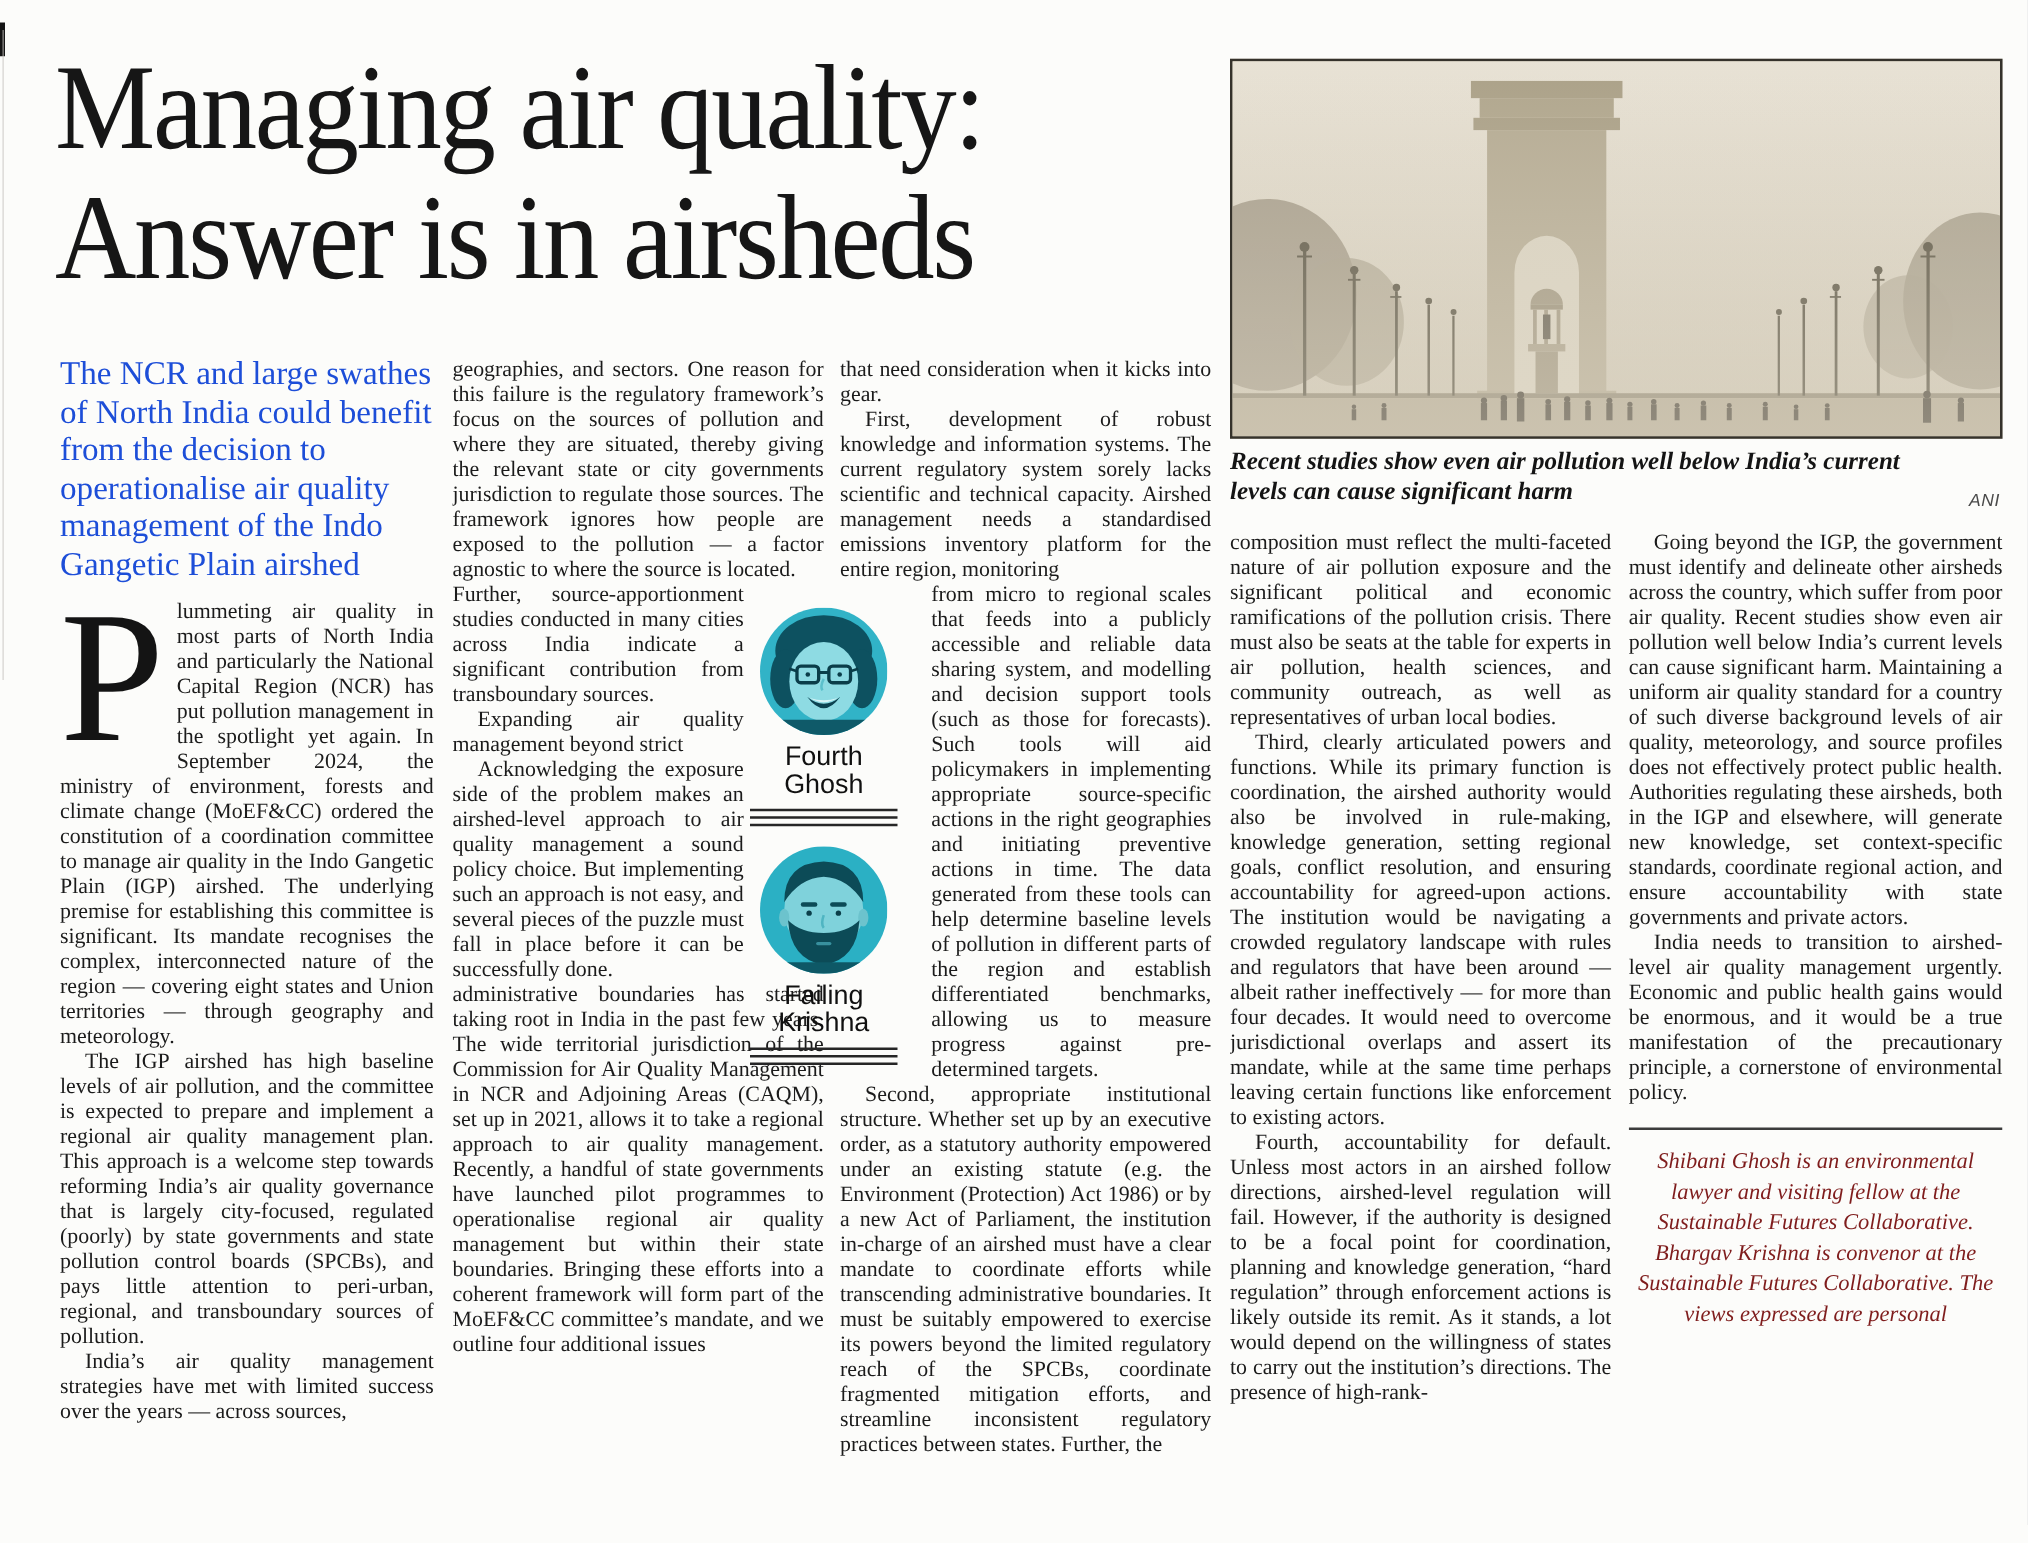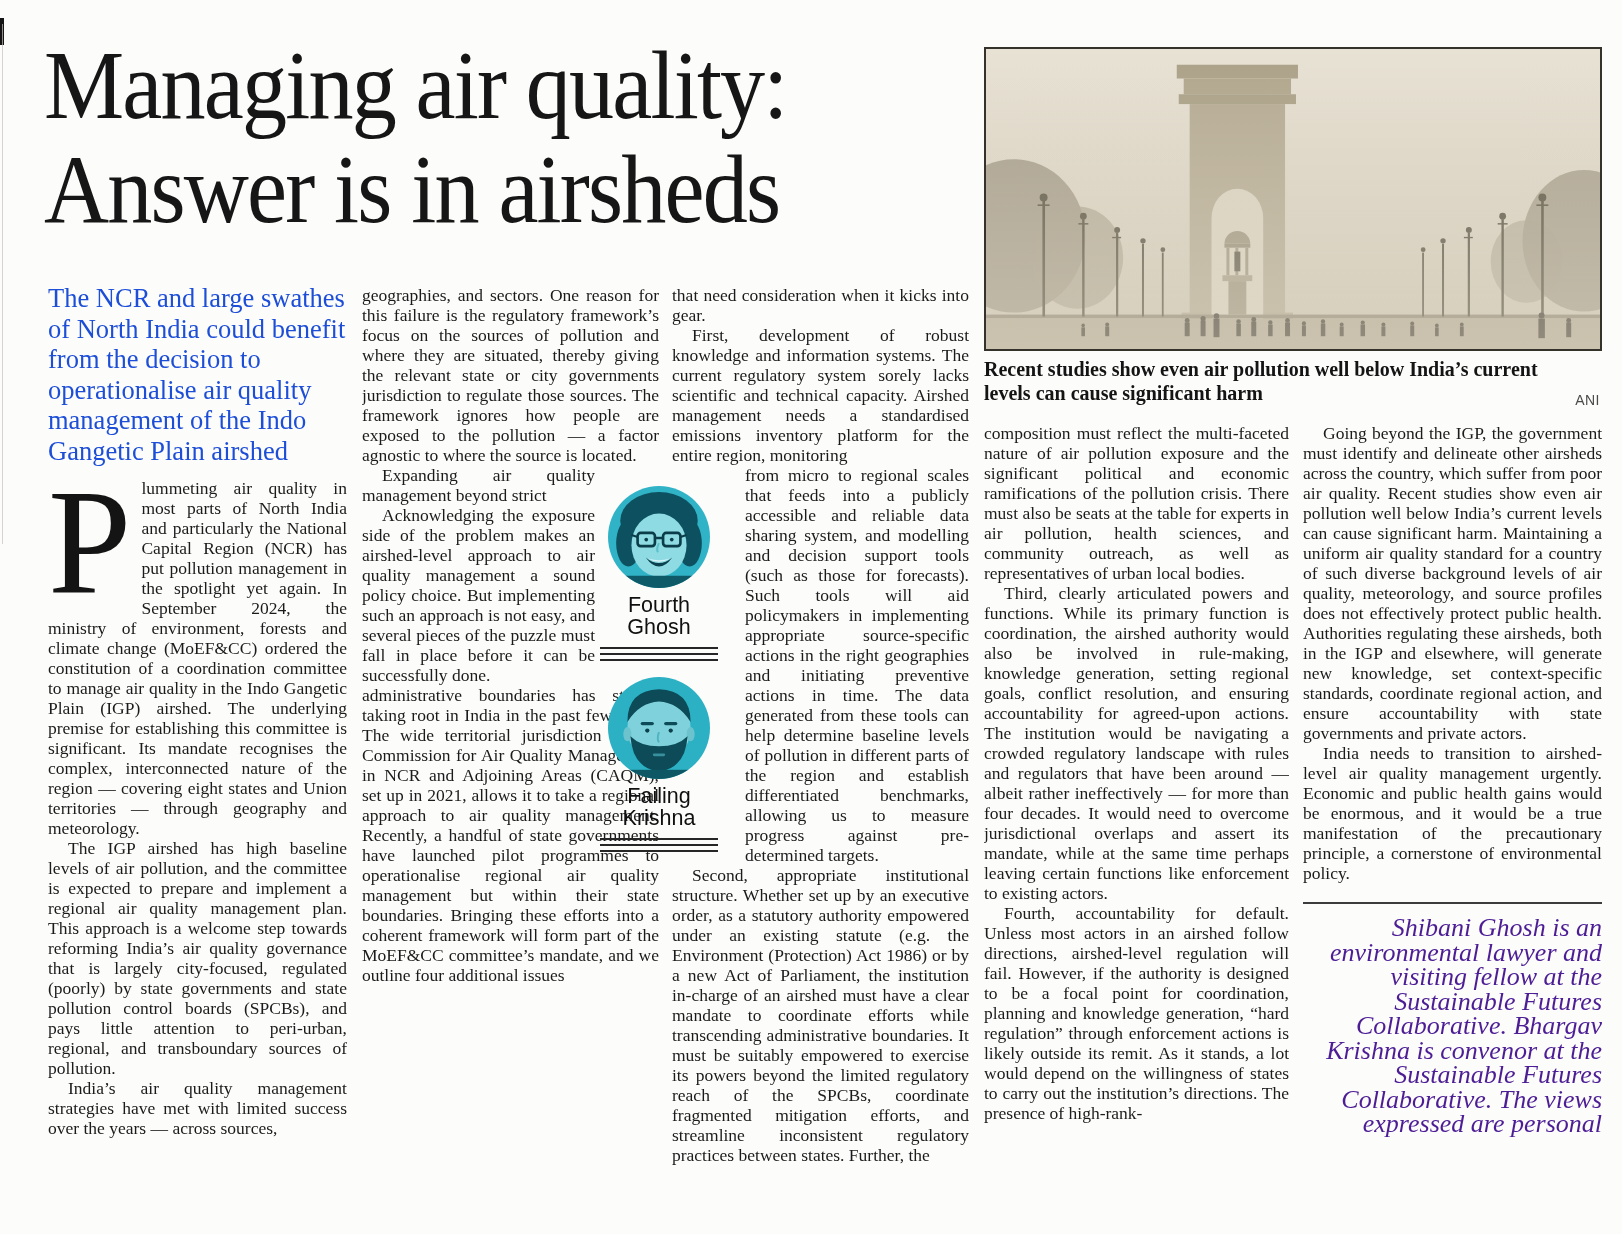--- a/index.html
+++ b/index.html
@@ -29,40 +29,40 @@
   .narrow2{width:233px;}
   .narrow3{width:224px;margin-left:73px;}
 
   .standfirst{margin:0 0 12px 0;font-size:26.5px;line-height:30.5px;color:#1d4ed8;text-align:left;}
   .dropcap{float:left;font-size:150px;line-height:112px;margin:8px 10px 2px 0;color:#141414;}
 
   
   .photo{position:absolute;left:984px;top:47px;width:618px;height:304px;margin:0;
          border:2px solid #35322b;box-sizing:border-box;background:#d9d2c1;}
   .photo svg{display:block;width:100%;height:100%;}
-  .caption-wrap{position:absolute;left:984px;top:358px;width:618px;height:52px;}
+  .caption-wrap{position:absolute;left:984px;top:358px;width:618px;height:52px;font-style:italic;}
   .caption{margin:0;font-weight:bold;font-size:20px;line-height:23.5px;color:#141414;width:585px;}
   .photo-credit{position:absolute;right:2px;bottom:2px;font-family:"Liberation Sans",sans-serif;
                 font-size:14px;color:#4a4a4a;letter-spacing:.5px;}
 
   
   .authors{position:absolute;left:600px;top:486px;width:118px;text-align:center;
            font-family:"Liberation Sans",sans-serif;}
   .a-photo{width:102px;height:102px;border-radius:50%;overflow:hidden;margin:0 auto;}
   .a-photo svg{display:block;width:100%;height:100%;}
   .a-name{font-size:21.5px;line-height:22px;margin-top:6px;color:#101010;}
   .trule{margin-top:9px;}
   .trule i{display:block;height:2px;background:#262626;margin-bottom:4px;}
   .trule i:last-child{margin-bottom:0;}
   .gap{height:16px;}
 
   
   .credit-rule{height:2px;background:#3c3c3c;margin-top:19px;}
-  .credit-text{margin:12px 0 0 0;font-style:italic;font-size:26px;line-height:24.5px;
-               text-align:right;color:#4c1d95;}
+  .credit-text{margin:12px 0 0 0;font-style:italic;font-size:18px;line-height:24.5px;
+               text-align:center;color:#7f1d1d;}
 </style>
 </head>
 <body>
 
 <div id="page">
 
   <div class="edge-dark"></div>
   <div class="edge-line"></div>
 
   <h1 class="headline">
@@ -196,20 +196,21 @@
       <p class="bp ind">The IGP airshed has high baseline levels of air pollution, and the committee is expected to prepare and implement a regional air quality management plan. This approach is a welcome step towards reforming India’s air quality governance that is largely city-focused, regulated (poorly) by state governments and state pollution control boards (SPCBs), and pays little attention to peri-urban, regional, and transboundary sources of pollution.</p>
         <p class="bp ind">India’s air quality management strategies have met with limited success over the years — across sources,</p>
     </div>
   </div>
 
   <div class="col" id="col2">
     <div>
       <p class="bp">geographies, and sectors. One reason for this failure is the regulatory framework’s focus on the sources of pollution and where they are situated, thereby giving the relevant state or city governments jurisdiction to regulate those sources. The framework ignores how people are exposed to the pollution — a factor agnostic to where the source is located.</p>
     </div>
     <div class="narrow2">
+      <p class="bp">Further, source-apportionment studies conducted in many cities across India indicate a significant contribution from transboundary sources.</p>
         <p class="bp ind">Expanding air quality management beyond strict</p>
         <p class="bp ind">Acknowledging the exposure side of the problem makes an airshed-level approach to air quality management a sound policy choice. But implementing such an approach is not easy, and several pieces of the puzzle must fall in place before it can be successfully done.</p>
     </div>
     <div>
       <p class="bp">administrative boundaries has started taking root in India in the past few years. The wide territorial jurisdiction of the Commission for Air Quality Management in NCR and Adjoining Areas (CAQM), set up in 2021, allows it to take a regional approach to air quality management. Recently, a handful of state governments have launched pilot programmes to operationalise regional air quality management but within their state boundaries. Bringing these efforts into a coherent framework will form part of the MoEF&amp;CC committee’s mandate, and we outline four additional issues</p>
     </div>
   </div>
 
   <div class="col" id="col3">
     <div>

